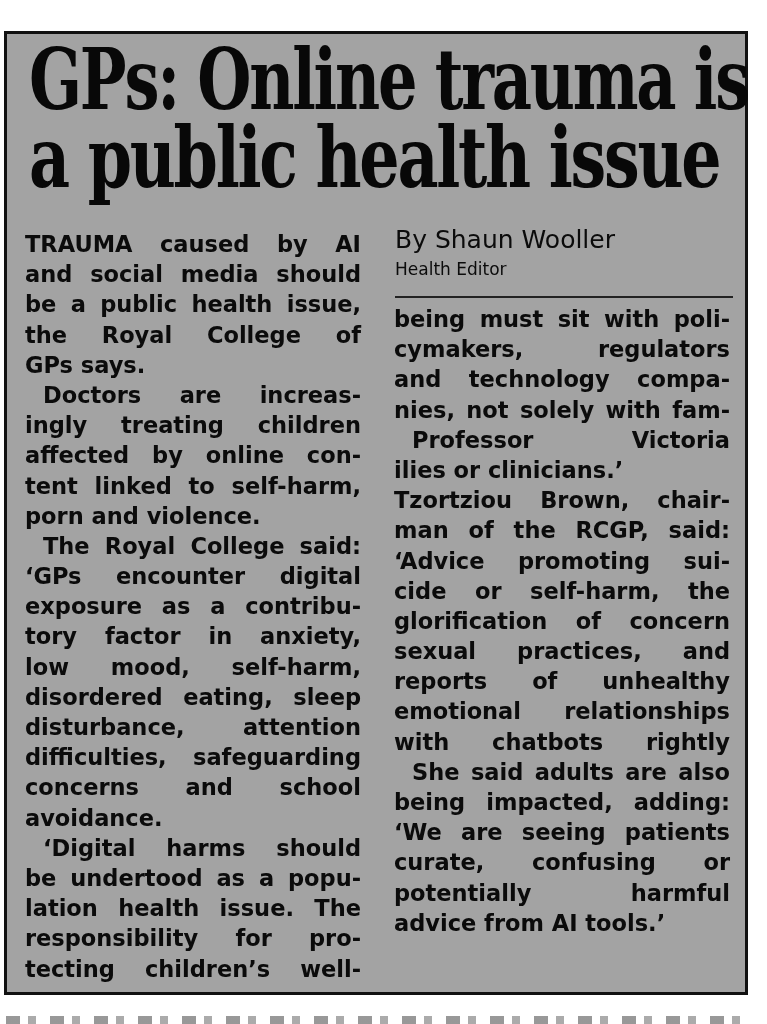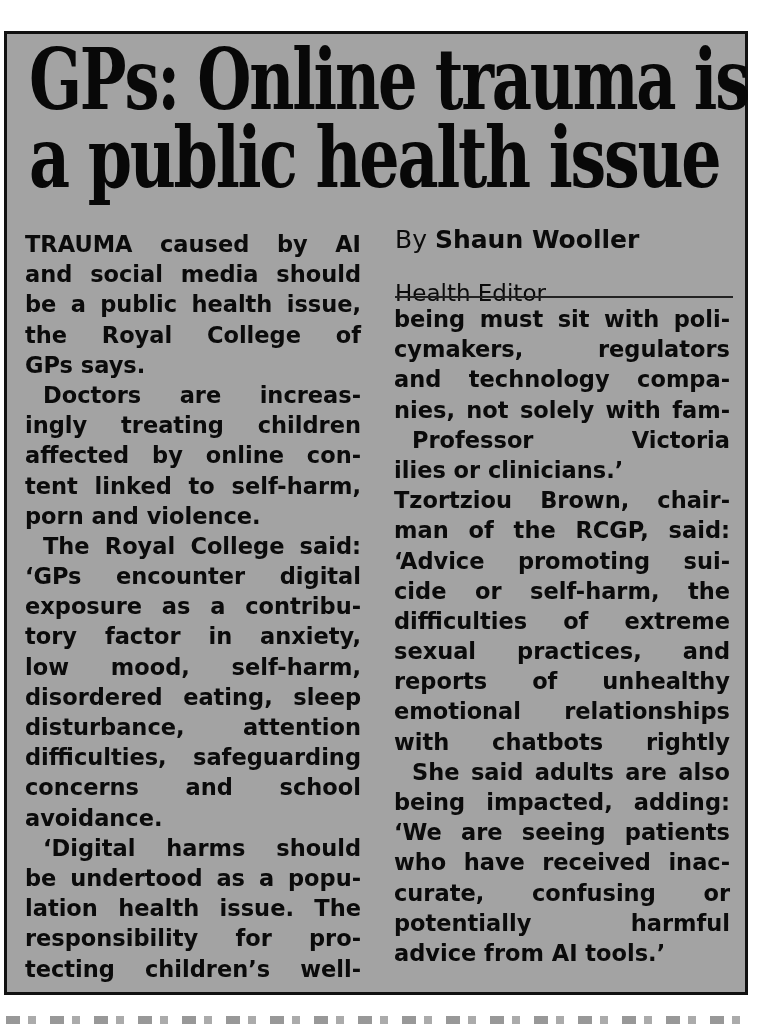--- a/index.html
+++ b/index.html
@@ -23,22 +23,22 @@
       position: absolute; font-family: "DejaVu Sans", sans-serif; font-weight: bold;
       font-size: 22.5px; line-height: 30.2px; color: #0b0b0b;
     }
     .col .line { display: block; white-space: nowrap; text-align: justify; text-align-last: justify; height: 30.2px; }
     .col .line.last { text-align-last: left; }
     .col .line.indent { padding-left: 18px; }
     .col-left { left: 18px; top: 195px; width: 336px; }
     .col-right { left: 387px; top: 270px; width: 336px; }
     .byline { position: absolute; left: 388px; top: 191px; width: 336px; }
     .byline-by { font-family: "DejaVu Sans", sans-serif; font-size: 25px; line-height: 30px; font-weight: normal; white-space: nowrap; }
-    .byline-by .name { font-weight: bold; }
-    .byline-role { font-family: "DejaVu Sans", sans-serif; font-size: 23px; line-height: 28px; white-space: nowrap; margin-top: 24px; }
+    .byline-by .name { font-weight: normal; }
+    .byline-role { font-family: "DejaVu Sans", sans-serif; font-size: 17px; line-height: 28px; white-space: nowrap; }
     .byline-rule { position: absolute; left: 388px; top: 262px; width: 338px; height: 1.5px; background: #222222; }
     .next-strip {
       position: absolute; left: 0; top: 1016px; width: 767px; height: 8px; overflow: hidden;
     }
     .next-strip .ghost { position: absolute; left: 6px; top: 0; height: 8px; width: 740px;
       background: repeating-linear-gradient(90deg, #444 0 14px, transparent 14px 22px, #666 22px 30px, transparent 30px 44px); opacity: 0.55; }
   </style>
 </head>
 <body>
 
@@ -89,29 +89,28 @@
       <span class="line">being must sit with poli-</span>
       <span class="line">cymakers, regulators</span>
       <span class="line">and technology compa-</span>
       <span class="line">nies, not solely with fam-</span>
       <span class="line indent">Professor Victoria</span>
       <span class="line last">ilies or clinicians.’</span>
       <span class="line">Tzortziou Brown, chair-</span>
       <span class="line">man of the RCGP, said:</span>
       <span class="line">‘Advice promoting sui-</span>
       <span class="line">cide or self-harm, the</span>
-      <span class="line">difficulties of extreme</span>
+      <span class="line">glorification of concern</span>
       <span class="line">sexual practices, and</span>
       <span class="line">reports of unhealthy</span>
       <span class="line">emotional relationships</span>
       <span class="line">with chatbots rightly</span>
       <span class="line indent">She said adults are also</span>
       <span class="line">being impacted, adding:</span>
       <span class="line">‘We are seeing patients</span>
-      <span class="line">who have received inac-</span>
       <span class="line">curate, confusing or</span>
       <span class="line">potentially harmful</span>
       <span class="line last">advice from AI tools.’</span>
     </div>
 </div>
 
 <div class="next-strip">
   <div class="ghost"></div>
 </div>
 

